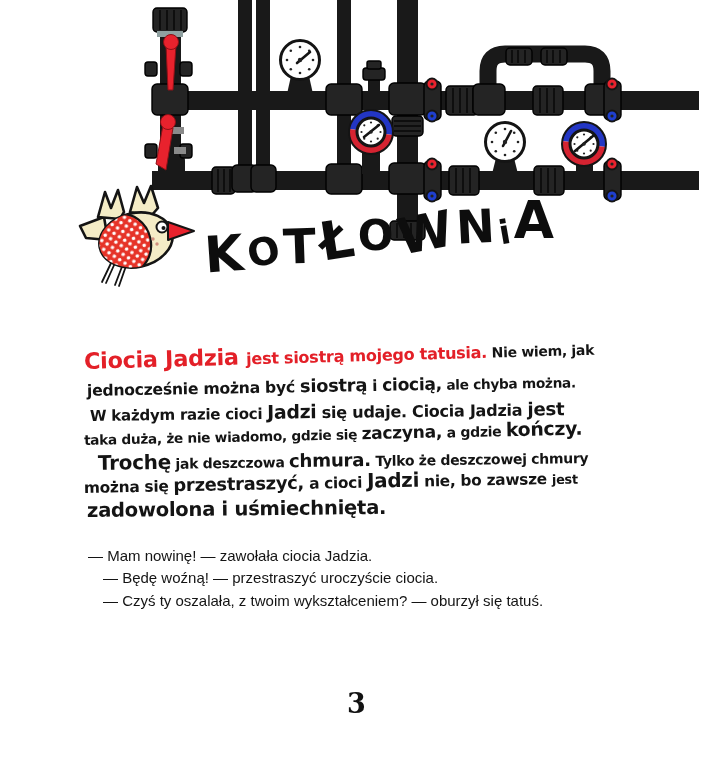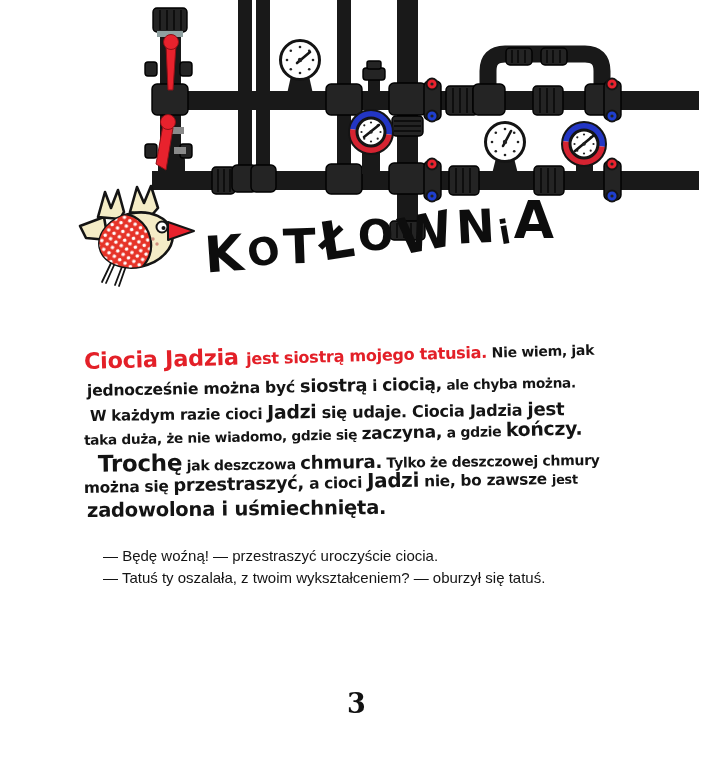--- a/index.html
+++ b/index.html
@@ -334,38 +334,39 @@
         <span class="seg-k" style="font-size: 16.1px;"> się udaje. Ciocia Jadzia </span>
         <span class="seg-k" style="font-size: 18.2px;">jest</span>
       </div>
       <div class="intro-line" style="padding-left: 0px;">
         <span class="seg-k" style="font-size: 13.7px;">taka duża, że nie wiadomo, gdzie się </span>
         <span class="seg-k" style="font-size: 17.1px;">zaczyna,</span>
         <span class="seg-k" style="font-size: 14px;"> a gdzie </span>
         <span class="seg-k" style="font-size: 18.9px;">kończy.</span>
       </div>
       <div class="intro-line" style="padding-left: 14px;">
-        <span class="seg-k" style="font-size: 23px;">Trochę</span>
+        <span class="seg-k" style="font-size: 20px;">Trochę</span>
         <span class="seg-k" style="font-size: 14px;"> jak deszczowa </span>
         <span class="seg-k" style="font-size: 18.2px;">chmura.</span>
         <span class="seg-k" style="font-size: 14px;"> Tylko że deszczowej chmury</span>
       </div>
       <div class="intro-line" style="padding-left: 0px;">
         <span class="seg-k" style="font-size: 15.4px;">można się </span>
         <span class="seg-k" style="font-size: 17.9px;">przestraszyć,</span>
         <span class="seg-k" style="font-size: 15.4px;"> a cioci </span>
         <span class="seg-k" style="font-size: 19.9px;">Jadzi</span>
         <span class="seg-k" style="font-size: 15.4px;"> nie, bo zawsze </span>
         <span class="seg-k" style="font-size: 12.9px;">jest</span>
       </div>
       <div class="intro-line" style="padding-left: 3px;">
         <span class="seg-k" style="font-size: 19.6px;">zadowolona i uśmiechnięta.</span>
       </div>
     </div>
 
   <div class="dialogue">
+      <div class="dia-line">— Mam nowinę! — zawołała ciocia Jadzia.</div>
       <div class="dia-line indent">— Będę woźną! — przestraszyć uroczyście ciocia.</div>
-      <div class="dia-line indent">— Tatuś ty oszalała, z twoim wykształceniem? — oburzył się tatuś.</div>
+      <div class="dia-line indent">— Czyś ty oszalała, z twoim wykształceniem? — oburzył się tatuś.</div>
     </div>
 
   <div class="page-number">3</div>
 
 </div>
 
 </body></html>

